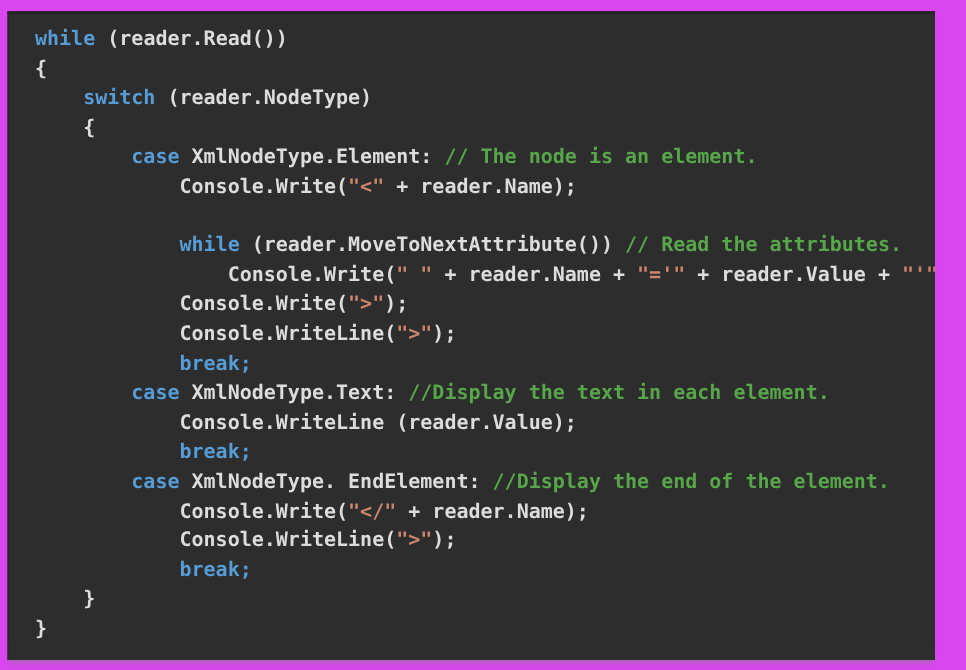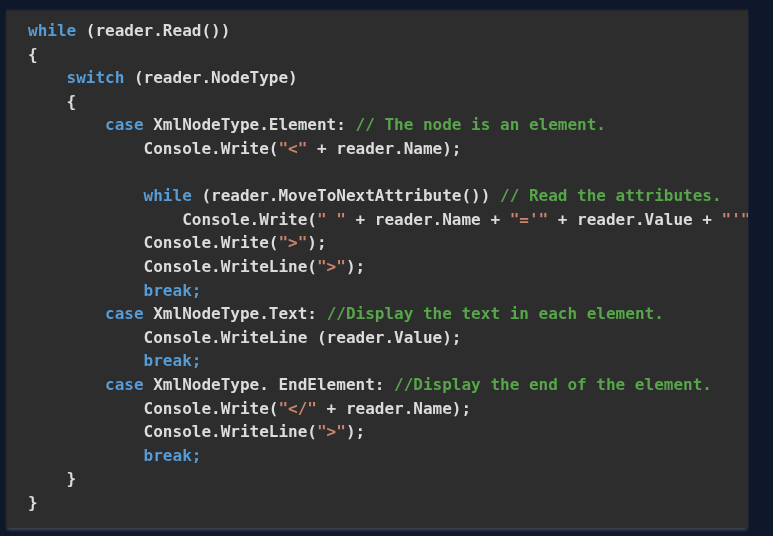--- a/index.html
+++ b/index.html
@@ -7,21 +7,21 @@
     padding: 0;
     width: 773px;
     height: 536px;
     background: #ffffff;
     overflow: hidden;
   }
   .page {
     position: relative;
     width: 773px;
     height: 536px;
-    background: #0f172a;
+    background: #d946ef;
   }
   .code-block {
     position: absolute;
     left: 6px;
     top: 9px;
     width: 742px;
     height: 519px;
     box-sizing: border-box;
     background: #2D2D2D;
     border-top: 2px solid #232323;

